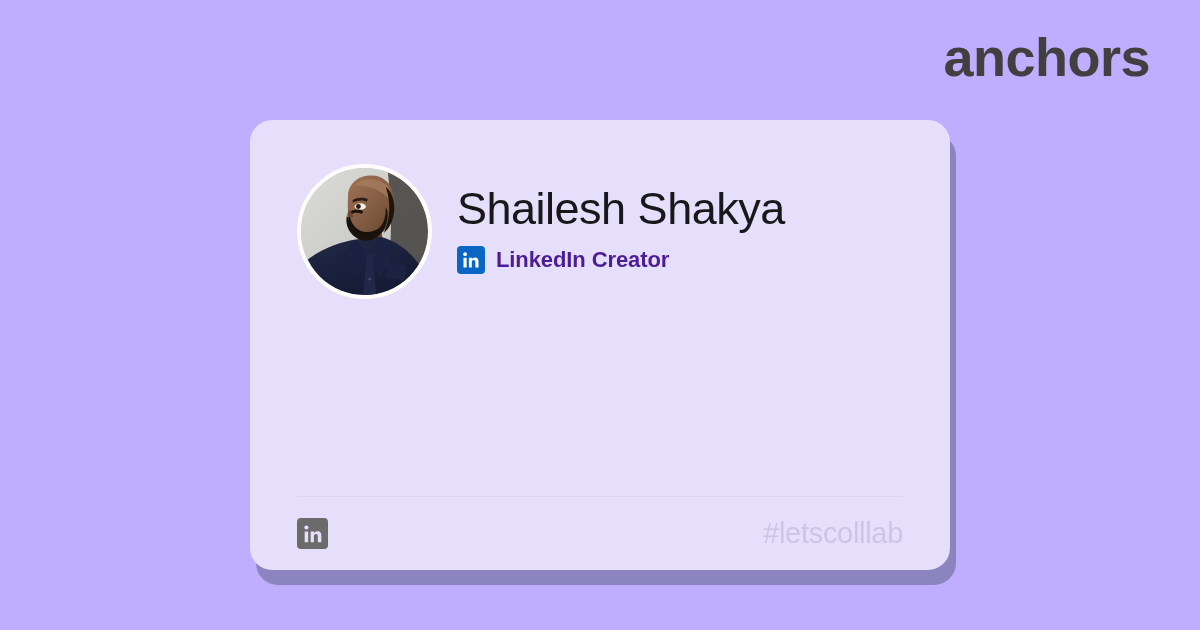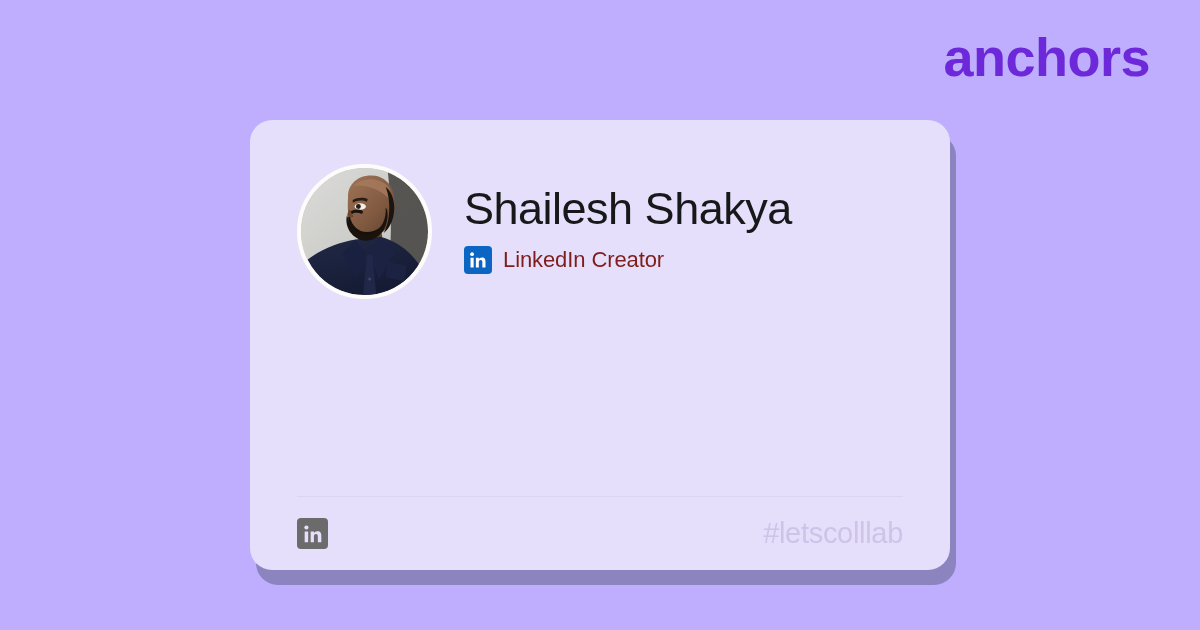--- a/index.html
+++ b/index.html
@@ -18,21 +18,21 @@
   }
 
   
   .watermark {
     position: absolute;
     top: 30px;
     right: 50px;
     font-size: 54px;
     font-weight: bold;
     letter-spacing: -0.5px;
-    color: #6d28d9;
+    color: #404040;
     line-height: 1;
     user-select: none;
   }
 
   
   .card-shadow {
     position: absolute;
     left: 256px;
     top: 134px;
     width: 700px;
@@ -51,21 +51,21 @@
     background: #e6dffb;
     padding: 44px 47px 0 47px;
     display: flex;
     flex-direction: column;
   }
 
   
   .profile-header {
     display: flex;
     align-items: center;
-    gap: 32px;
+    gap: 25px;
     text-align: right;
   }
 
   .avatar {
     width: 135px;
     height: 135px;
     min-width: 135px;
     border-radius: 50%;
     border: 4px solid #fdfcfa;
     overflow: hidden;
@@ -107,22 +107,22 @@
     background: #0a66c2;
     display: flex;
     align-items: center;
     justify-content: center;
   }
 
   .li-badge svg { display: block; }
 
   .profile-role {
     font-size: 22px;
-    font-weight: normal;
-    color: #7f1d1d;
+    font-weight: bold;
+    color: #4c1d95;
     letter-spacing: -0.1px;
     white-space: nowrap;
   }
 
   
   .card-body {
     margin-top: 53px;
     font-size: 29px;
     color: #26272b;
     line-height: 1.35;

